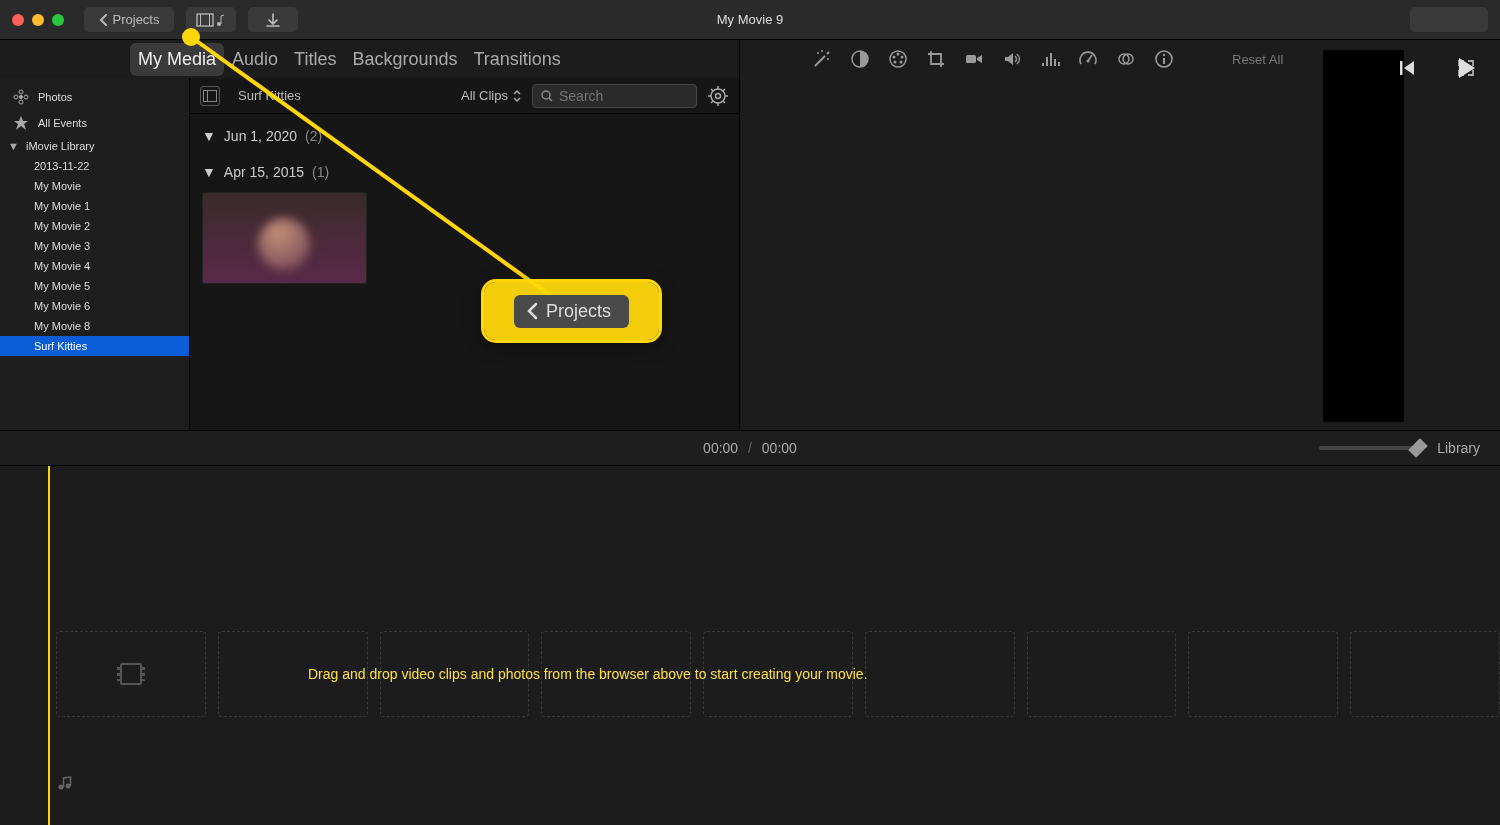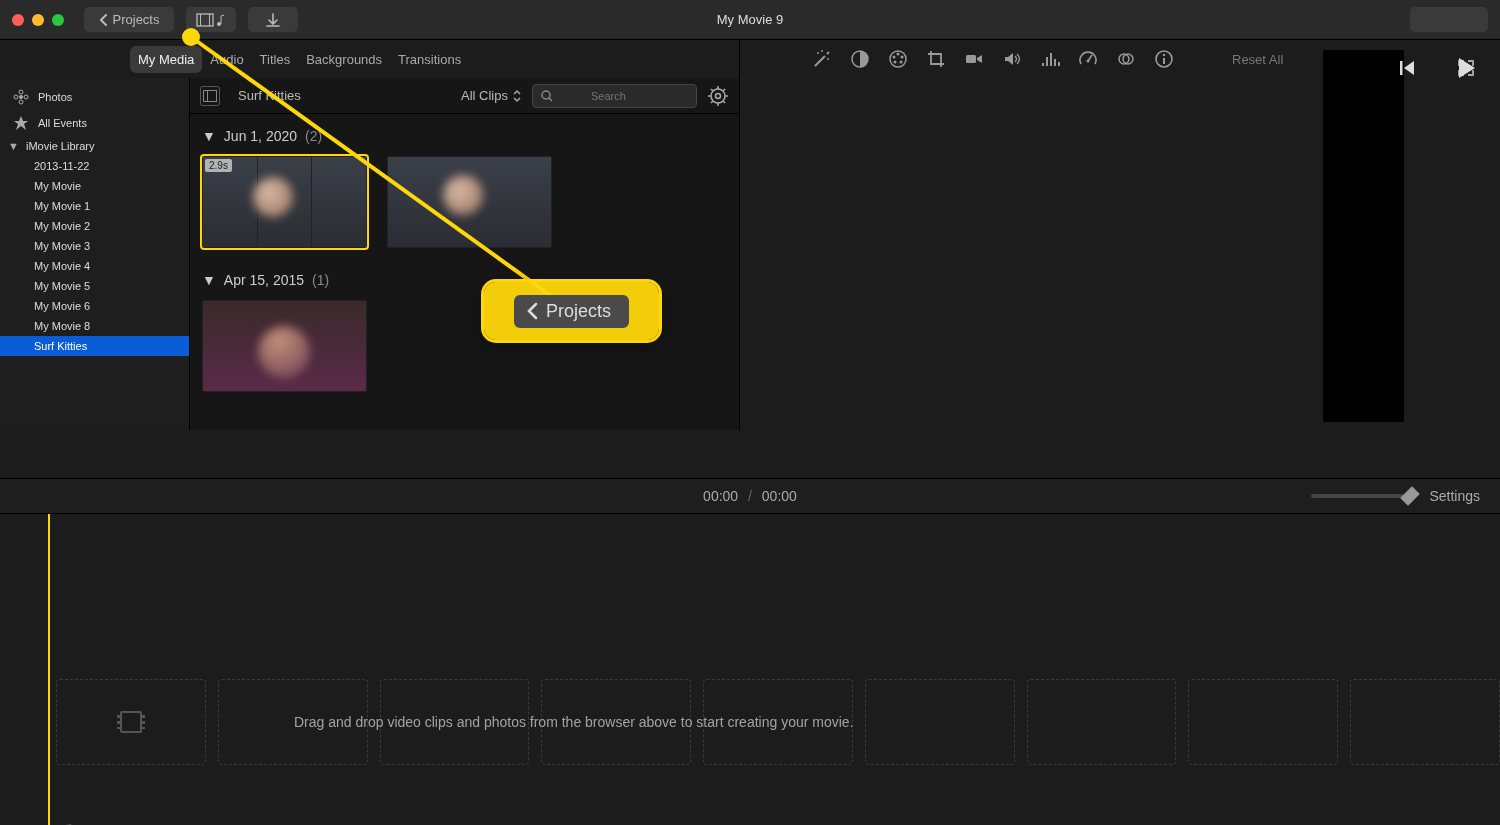--- a/index.html
+++ b/index.html
@@ -21,41 +21,41 @@
 .titlebar-right { margin-left: auto; margin-right: 12px; }
 .tb-right-btn { width: 78px; height: 25px; background: #3a3a3a; border: none; border-radius: 5px; }
 
 
 .content { display: flex; height: 390px; }
 .left-pane { width: 740px; display: flex; flex-direction: column; border-right: 1px solid #000; }
 .right-pane { flex: 1; display: flex; flex-direction: row; }
 
 
 .tabs { height: 38px; display: flex; align-items: center; justify-content: flex-start; padding-left: 130px; gap: 0; background: #1c1c1c; }
-.tab { padding: 6px 8px; font-size: 13px; color: #aaa; cursor: pointer; border-radius: 6px; }
+.tab { padding: 6px 8px; font-size: 18px; color: #aaa; cursor: pointer; border-radius: 6px; }
 .tab.active { background: #3a3a3a; color: #eee; }
 
 
 .browser { display: flex; flex: 1; overflow: hidden; }
 .sidebar { width: 190px; background: #1e1e1e; border-right: 1px solid #000; padding-top: 6px; font-size: 11px; }
 .sb-item { display: flex; align-items: center; gap: 8px; padding: 4px 12px; color: #ddd; cursor: pointer; }
 .sb-item .icon { width: 18px; height: 18px; display: flex; align-items: center; justify-content: center; color: #aaa; }
 .sb-lib { padding-left: 8px; }
 .sb-child { padding-left: 34px; }
 .sb-item.selected { background: #0a5dd6; color: #fff; }
 .sb-disclosure { width: 10px; color: #aaa; }
 
 
 .clips-area { flex: 1; display: flex; flex-direction: column; background: #161616; }
 .clips-header { height: 36px; display: flex; align-items: center; padding: 0 10px; border-bottom: 1px solid #000; gap: 10px; }
 .clips-header .layout-toggle { width: 20px; height: 20px; border: 1px solid #555; border-radius: 3px; display: flex; align-items: center; justify-content: center; }
 .clips-header .current-lib { flex: 0 0 auto; color: #bbb; font-size: 13px; margin-left: 8px; }
 .clips-header .filter { margin-left: auto; color: #bbb; font-size: 13px; display: flex; align-items: center; gap: 4px; }
 .clips-header .search { background: #2a2a2a; border: 1px solid #444; border-radius: 4px; height: 24px; width: 165px; display: flex; align-items: center; padding: 0 8px; gap: 6px; }
-.clips-header .search input { background: transparent; border: none; outline: none; color: #ccc; font-size: 11px; width: 100%; margin-left: 32px; }
+.clips-header .search input { background: transparent; border: none; outline: none; color: #ccc; font-size: 14px; width: 100%; }
 .clips-header .gear { width: 22px; height: 22px; color: #aaa; fill: #aaa; }
 .clips-body { flex: 1; overflow-y: auto; padding: 10px 0; }
 .date-group { margin-bottom: 12px; }
 .date-header { display: flex; align-items: center; gap: 8px; padding: 4px 12px; color: #ccc; font-size: 14px; }
 .date-header .count { color: #888; }
 .clips-row { display: flex; gap: 20px; padding: 8px 12px; }
 .clip-thumb { width: 165px; height: 92px; background: #4a4a55; border: 1px solid #222; border-radius: 2px; position: relative; overflow: hidden; display: flex; }
 .clip-thumb.selected { outline: 2px solid #ffd60a; }
 .clip-thumb .duration { position: absolute; top: 2px; left: 2px; background: rgba(200,200,200,0.85); color: #222; font-size: 10px; padding: 1px 4px; border-radius: 2px; }
 .clip-thumb .filmstrip { flex: 1; display: flex; }
@@ -74,37 +74,37 @@
 .reset-all { color: #777; font-size: 13px; margin-left: 40px; }
 .viewer { flex: 1; display: flex; align-items: center; justify-content: center; padding: 10px 28px 8px 28px; }
 .viewer-canvas { background: #000; width: 100%; height: 100%; border-radius: 2px; }
 .viewer-controls { height: 56px; display: flex; align-items: center; position: relative; padding: 0 24px; }
 .mic-icon { position: absolute; left: 118px; color: #aaa; }
 .transport { position: absolute; left: 50%; transform: translateX(-50%); display: flex; gap: 36px; align-items: center; }
 .transport .btn { color: #ddd; cursor: pointer; }
 .fullscreen-btn { margin-left: auto; color: #aaa; }
 
 
-.timeline-header { height: 36px; background: #1e1e1e; border-top: 1px solid #000; border-bottom: 1px solid #000; display: flex; align-items: center; padding: 0 20px; position: relative; margin-top: 48px; }
+.timeline-header { height: 36px; background: #1e1e1e; border-top: 1px solid #000; border-bottom: 1px solid #000; display: flex; align-items: center; padding: 0 20px; position: relative; }
 .time-display { position: absolute; left: 50%; transform: translateX(-50%); font-size: 14px; color: #aaa; }
 .time-display .sep { margin: 0 6px; color: #666; }
 .zoom-slider { margin-left: auto; width: 100px; height: 4px; background: #444; border-radius: 2px; position: relative; }
 .zoom-slider .knob { position: absolute; right: -6px; top: -5px; width: 14px; height: 14px; background: #999; border-radius: 1px; transform: rotate(45deg) scale(0.8,1.2); }
 .settings-btn { margin-left: 18px; color: #aaa; font-size: 14px; }
 
 .timeline { background: #1c1c1c; height: 359px; position: relative; overflow: hidden; }
 .playhead { position: absolute; left: 48px; top: 0; width: 2px; height: 100%; background: #ffd60a; }
 .placeholder-row { position: absolute; top: 165px; left: 56px; right: 0; height: 86px; display: flex; gap: 12px; align-items: center; }
 .placeholder-cell { width: 158px; height: 86px; border: 1px dashed #3a3a3a; border-radius: 4px; position: relative; }
 .placeholder-cell.first { display: flex; align-items: center; justify-content: center; }
 .film-icon { width: 22px; height: 22px; border: 2px solid #555; border-radius: 2px; position: relative; }
 .film-icon::before, .film-icon::after { content: ""; position: absolute; top: 2px; bottom: 2px; width: 3px; background: repeating-linear-gradient(#555 0 3px, transparent 3px 6px); }
 .film-icon::before { left: -5px; }
 .film-icon::after { right: -5px; }
-.placeholder-text { position: absolute; left: 238px; color: #a3a3a3; font-size: 14px; white-space: nowrap; }
+.placeholder-text { position: absolute; left: 252px; color: #fde047; font-size: 14px; white-space: nowrap; }
 .audio-track { position: absolute; bottom: 30px; left: 56px; right: 0; height: 24px; display: flex; align-items: center; }
 .audio-track .music-icon { color: #666; }
 
 
 .callout { position: absolute; top: 282px; left: 484px; width: 175px; height: 58px; background: rgba(255,214,10,0.95); border-radius: 12px; display: flex; align-items: center; justify-content: center; box-shadow: 0 0 0 3px #ffd60a, 0 4px 18px rgba(0,0,0,0.5); z-index: 200; }
 .callout-inner { background: #4a4a4a; border-radius: 6px; padding: 6px 18px 6px 12px; display: flex; align-items: center; gap: 6px; color: #ddd; font-size: 18px; }
 .callout-line { position: absolute; z-index: 100; pointer-events: none; }
 .callout-dot { position: absolute; left: 182px; top: 28px; width: 18px; height: 18px; background: #ffd60a; border-radius: 50%; z-index: 120; }
 
 svg { display: block; }
@@ -261,37 +261,20 @@
           </div>
         </div>
 
         <div class="clips-body">
           <div class="date-group">
             <div class="date-header">
               <span>▼</span>
               <span>Jun 1, 2020</span>
               <span class="count">(2)</span>
             </div>
-            <div class="clips-row">
-              <div class="clip-thumb c1 selected">
-                <div class="filmstrip">
-                    <div class="frame"></div>
-                    <div class="frame"></div>
-                    <div class="frame"></div>
-                  </div>
-                <div class="face"></div>
-                <div class="duration">2.9s</div>
-              </div>
-              <div class="clip-thumb c2">
-                <div class="filmstrip">
-                    <div class="frame"></div>
-                  </div>
-                <div class="face"></div>
-              </div>
-            </div>
           </div>
 
           <div class="date-group">
             <div class="date-header">
               <span>▼</span>
               <span>Apr 15, 2015</span>
               <span class="count">(1)</span>
             </div>
             <div class="clips-row">
               <div class="clip-thumb c3">
@@ -420,21 +403,21 @@
 
 <div class="timeline-header">
   <div class="time-display">
     <span>00:00</span>
     <span class="sep">/</span>
     <span>00:00</span>
   </div>
   <div class="zoom-slider">
       <div class="knob"></div>
     </div>
-  <div class="settings-btn">Settings</div>
+  <div class="settings-btn">Library</div>
 </div>
 
 <div class="timeline">
   <div class="playhead"></div>
   <div class="placeholder-row">
     <div class="placeholder-cell first">
       <div class="film-icon"></div>
     </div>
     <div class="placeholder-cell"></div>
     <div class="placeholder-cell"></div>

